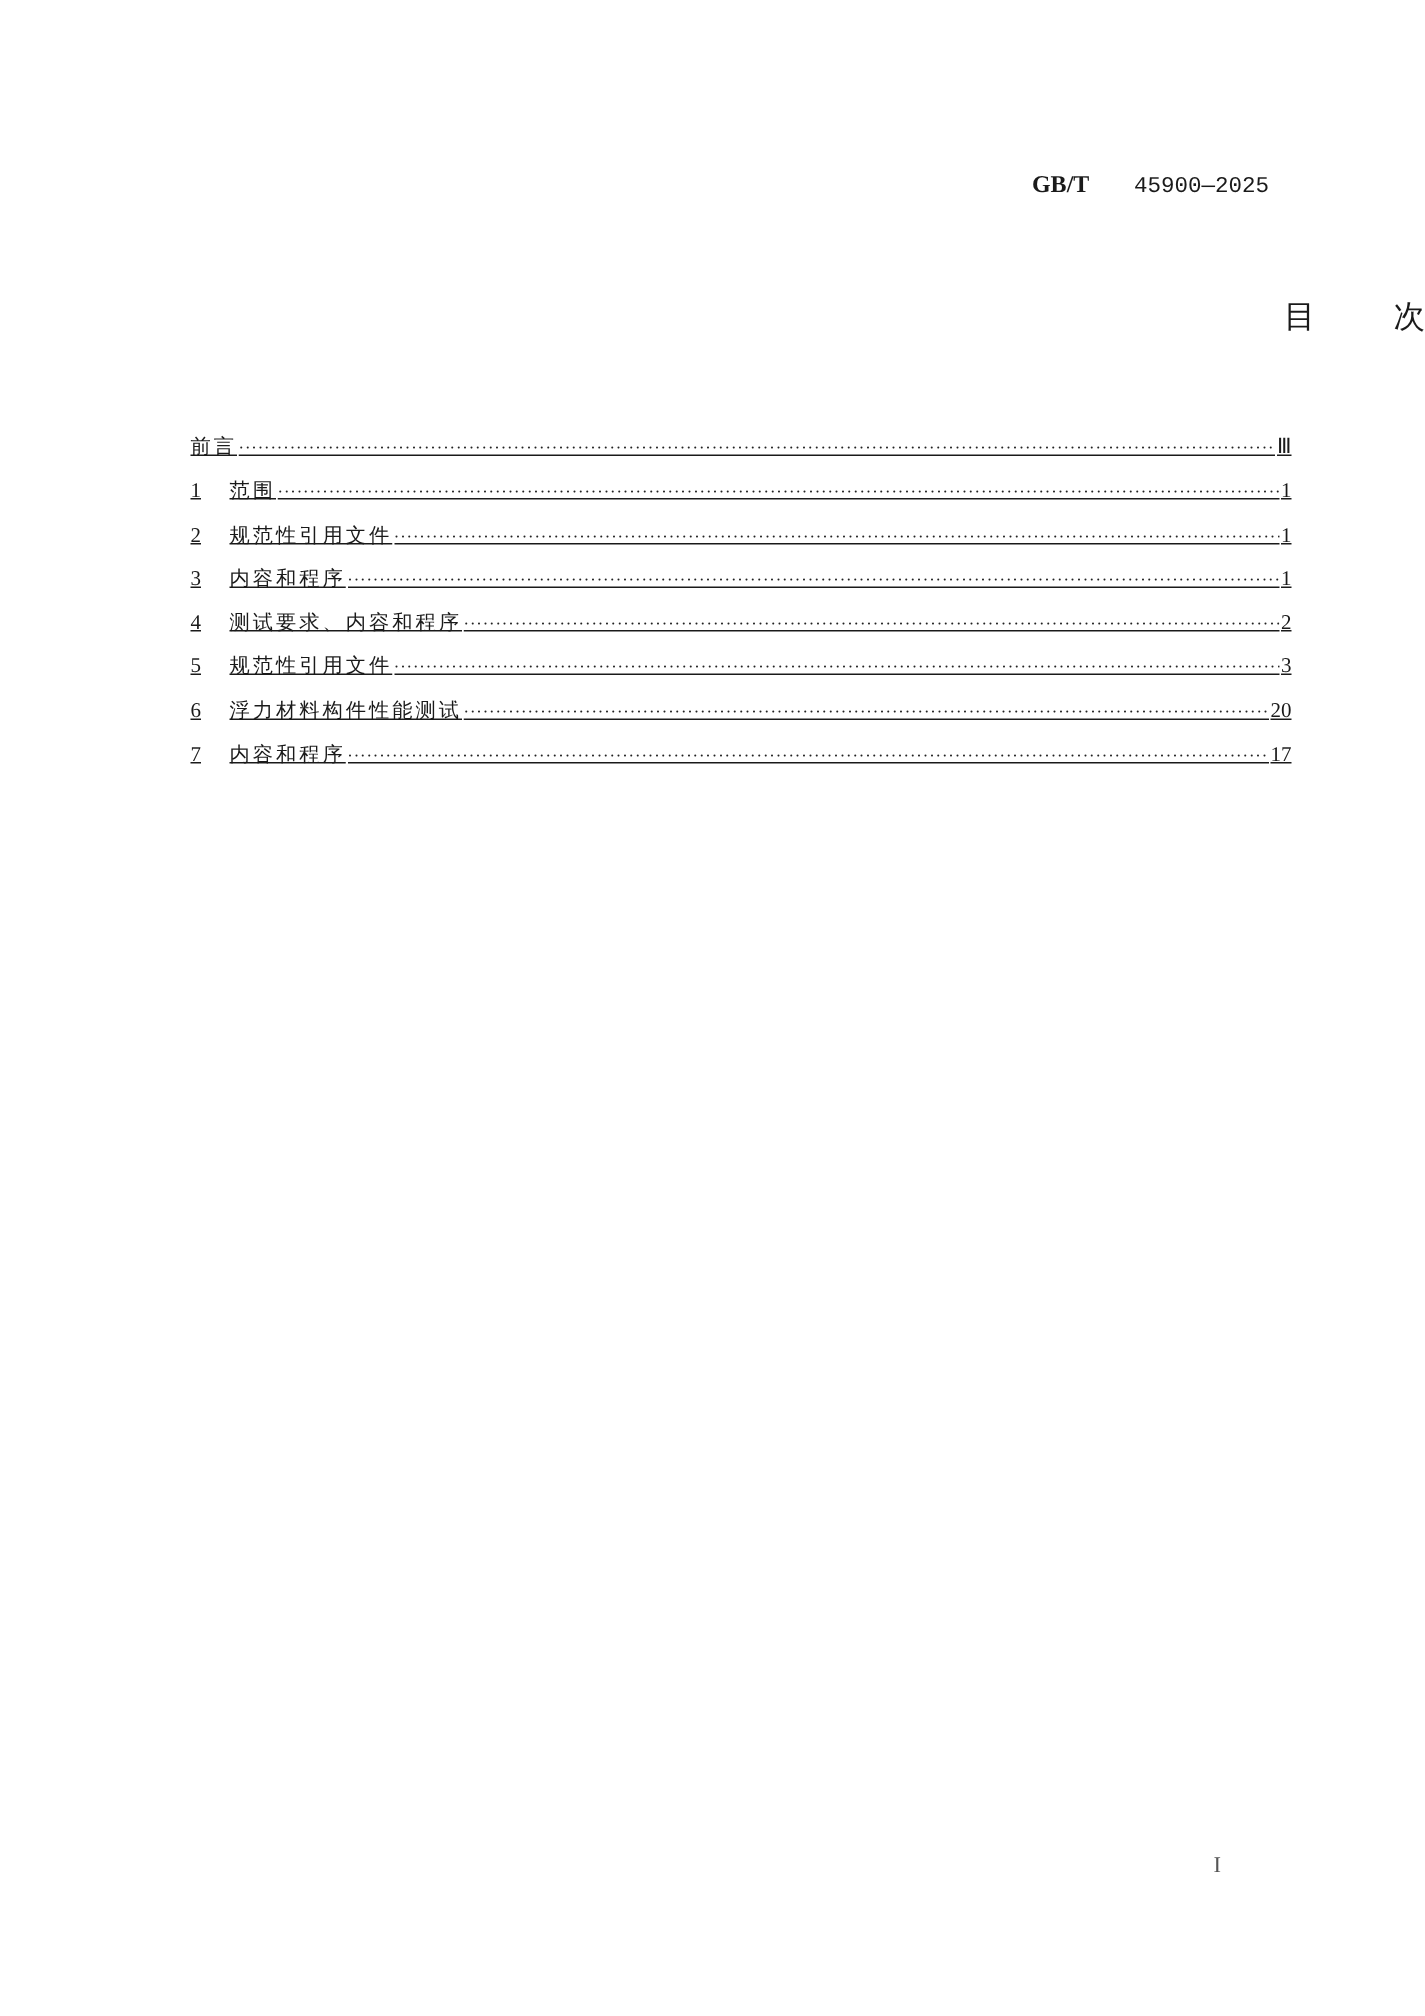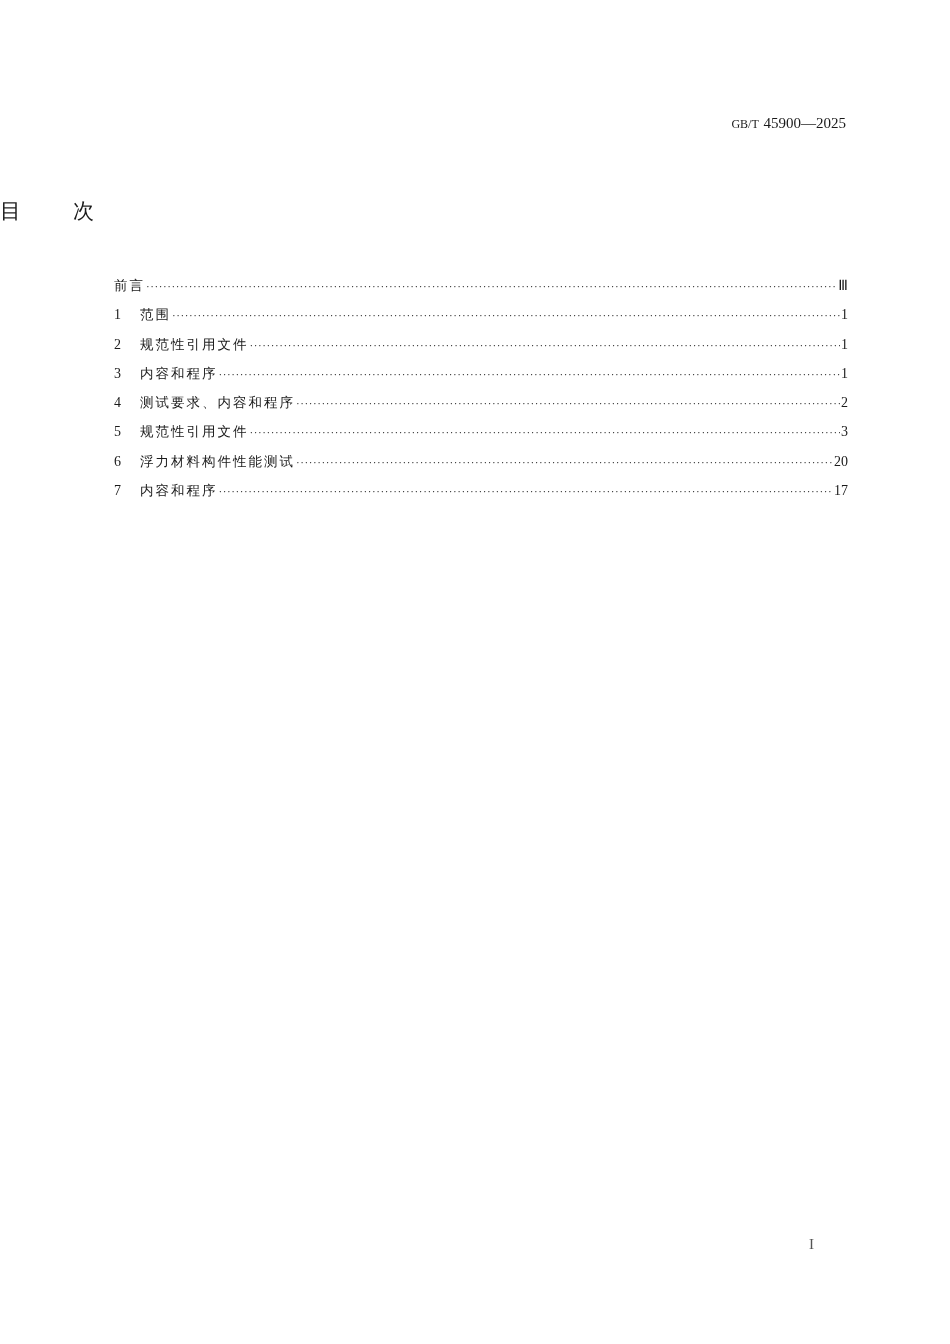--- a/index.html
+++ b/index.html
@@ -18,51 +18,53 @@
     .header-code {
       position: absolute;
       top: 113px;
       right: 104px;
       font-size: 15px;
       line-height: 20px;
       white-space: nowrap;
     }
     .header-code .prefix {
       font-family: "Liberation Serif", serif;
-      font-weight: normal;
-      font-size: 12px;
+      font-weight: bold;
+      font-size: 16px;
     }
     .header-code .num {
-      font-family: Liberation Serif, serif;
+      font-family: Liberation Mono, monospace;
       font-size: 15px;
+      margin-left: 25px;
     }
     .title {
       position: absolute;
       top: 196px;
       left: 0;
       width: 950px;
-      text-align: left;
+      text-align: right;
       font-family: "DejaVu Sans", sans-serif;
       font-size: 21px;
       line-height: 30px;
       font-weight: normal;
       letter-spacing: 0;
     }
     .title .gap {
       display: inline-block;
       width: 52px;
     }
     .toc {
       position: absolute;
       top: 273px;
       left: 113px;
       width: 734px;
-      margin: 1px;
+      margin: 14px;
       padding: 0;
       list-style: none;
+      text-decoration: underline;
     }
     .toc-row {
       display: flex;
       align-items: baseline;
       height: 29.3px;
       font-size: 14px;
       line-height: 22px;
       white-space: nowrap;
     }
     .toc-num {

